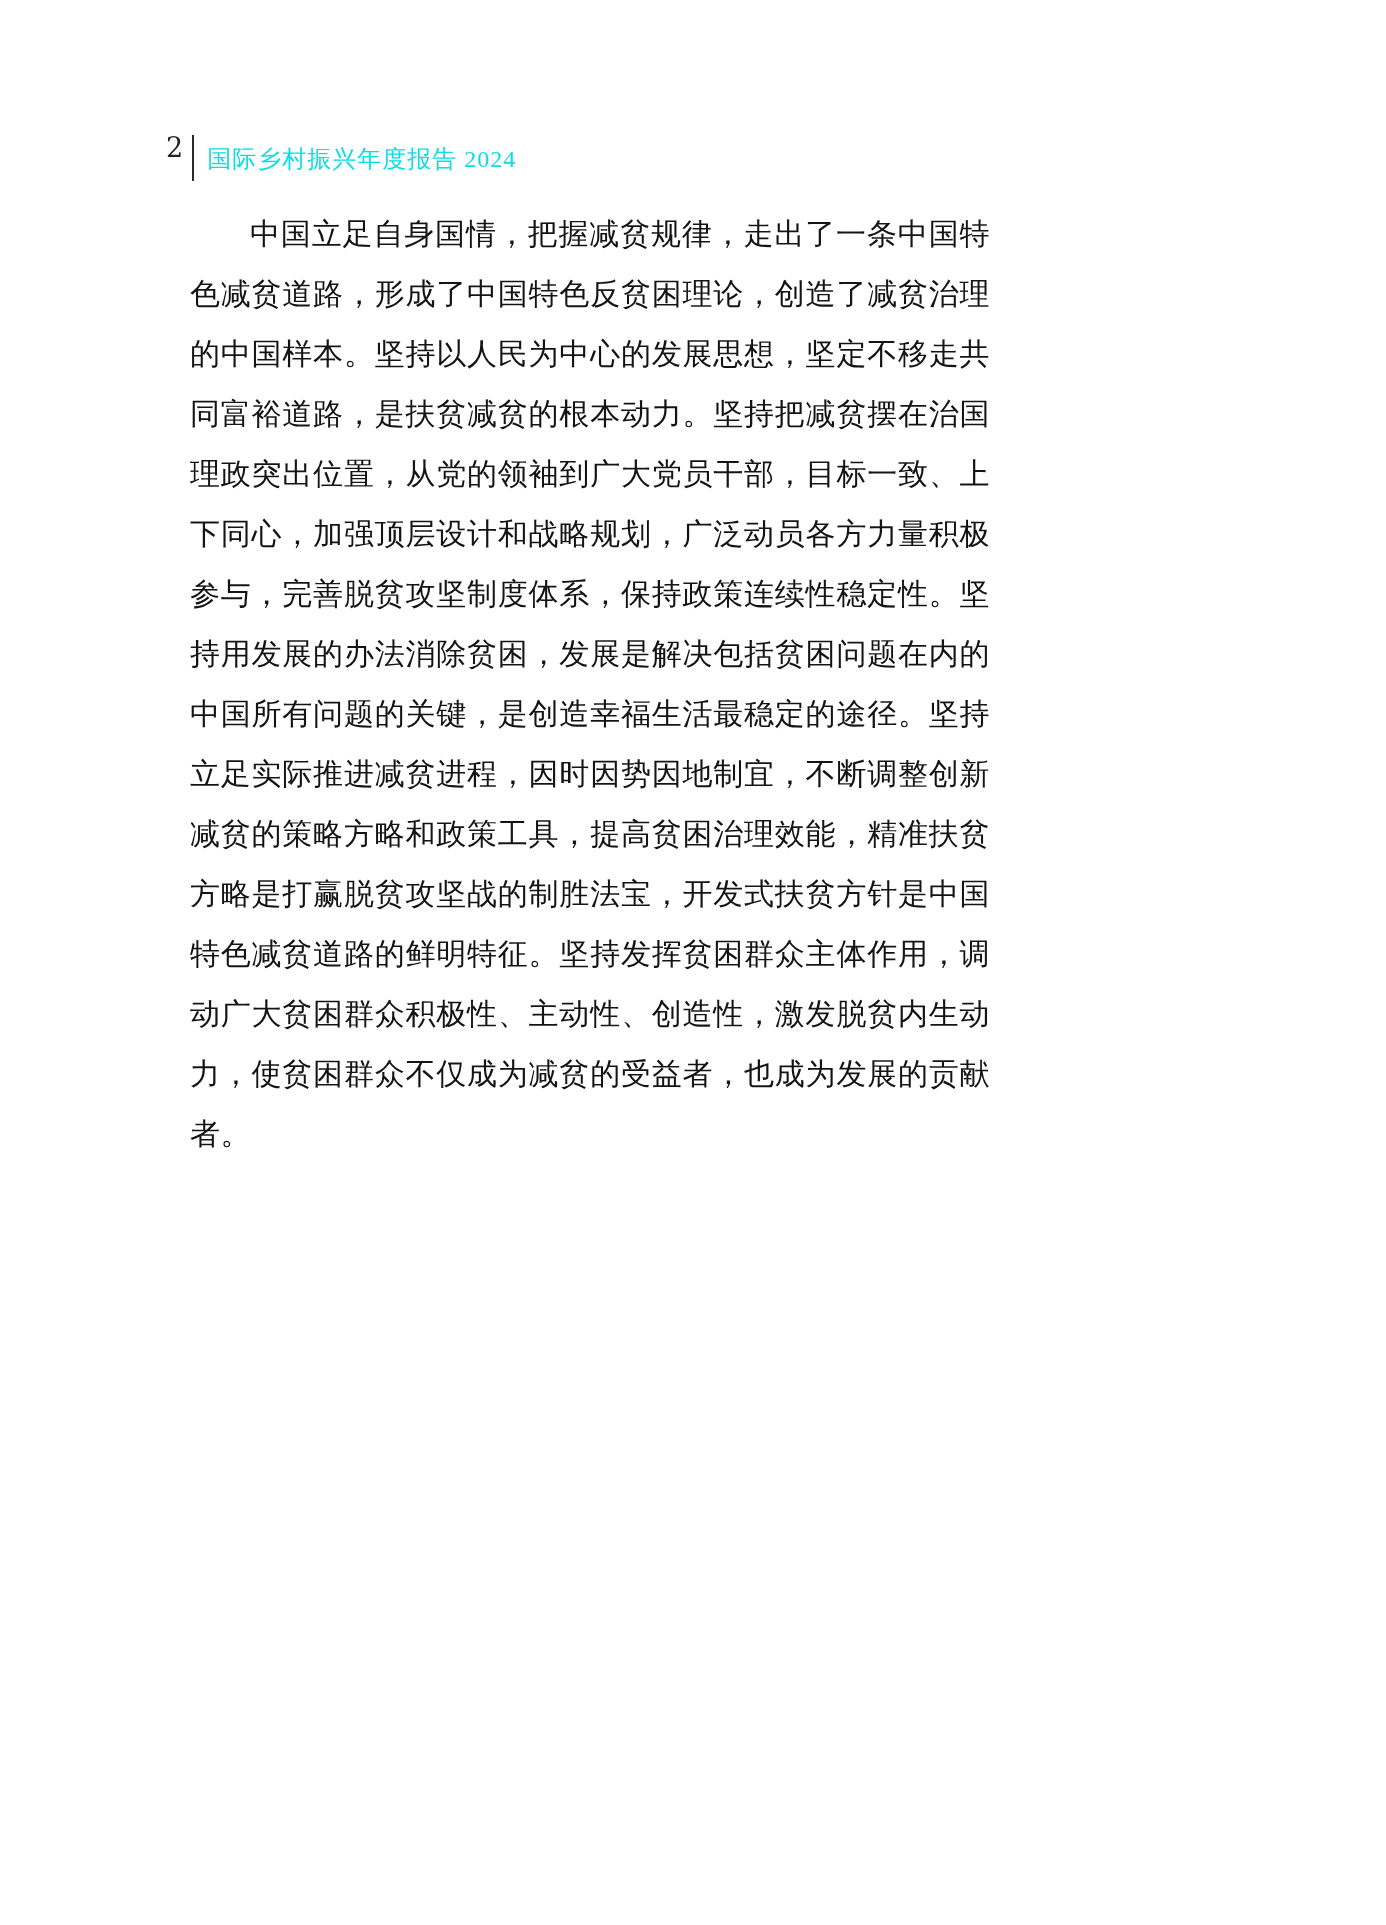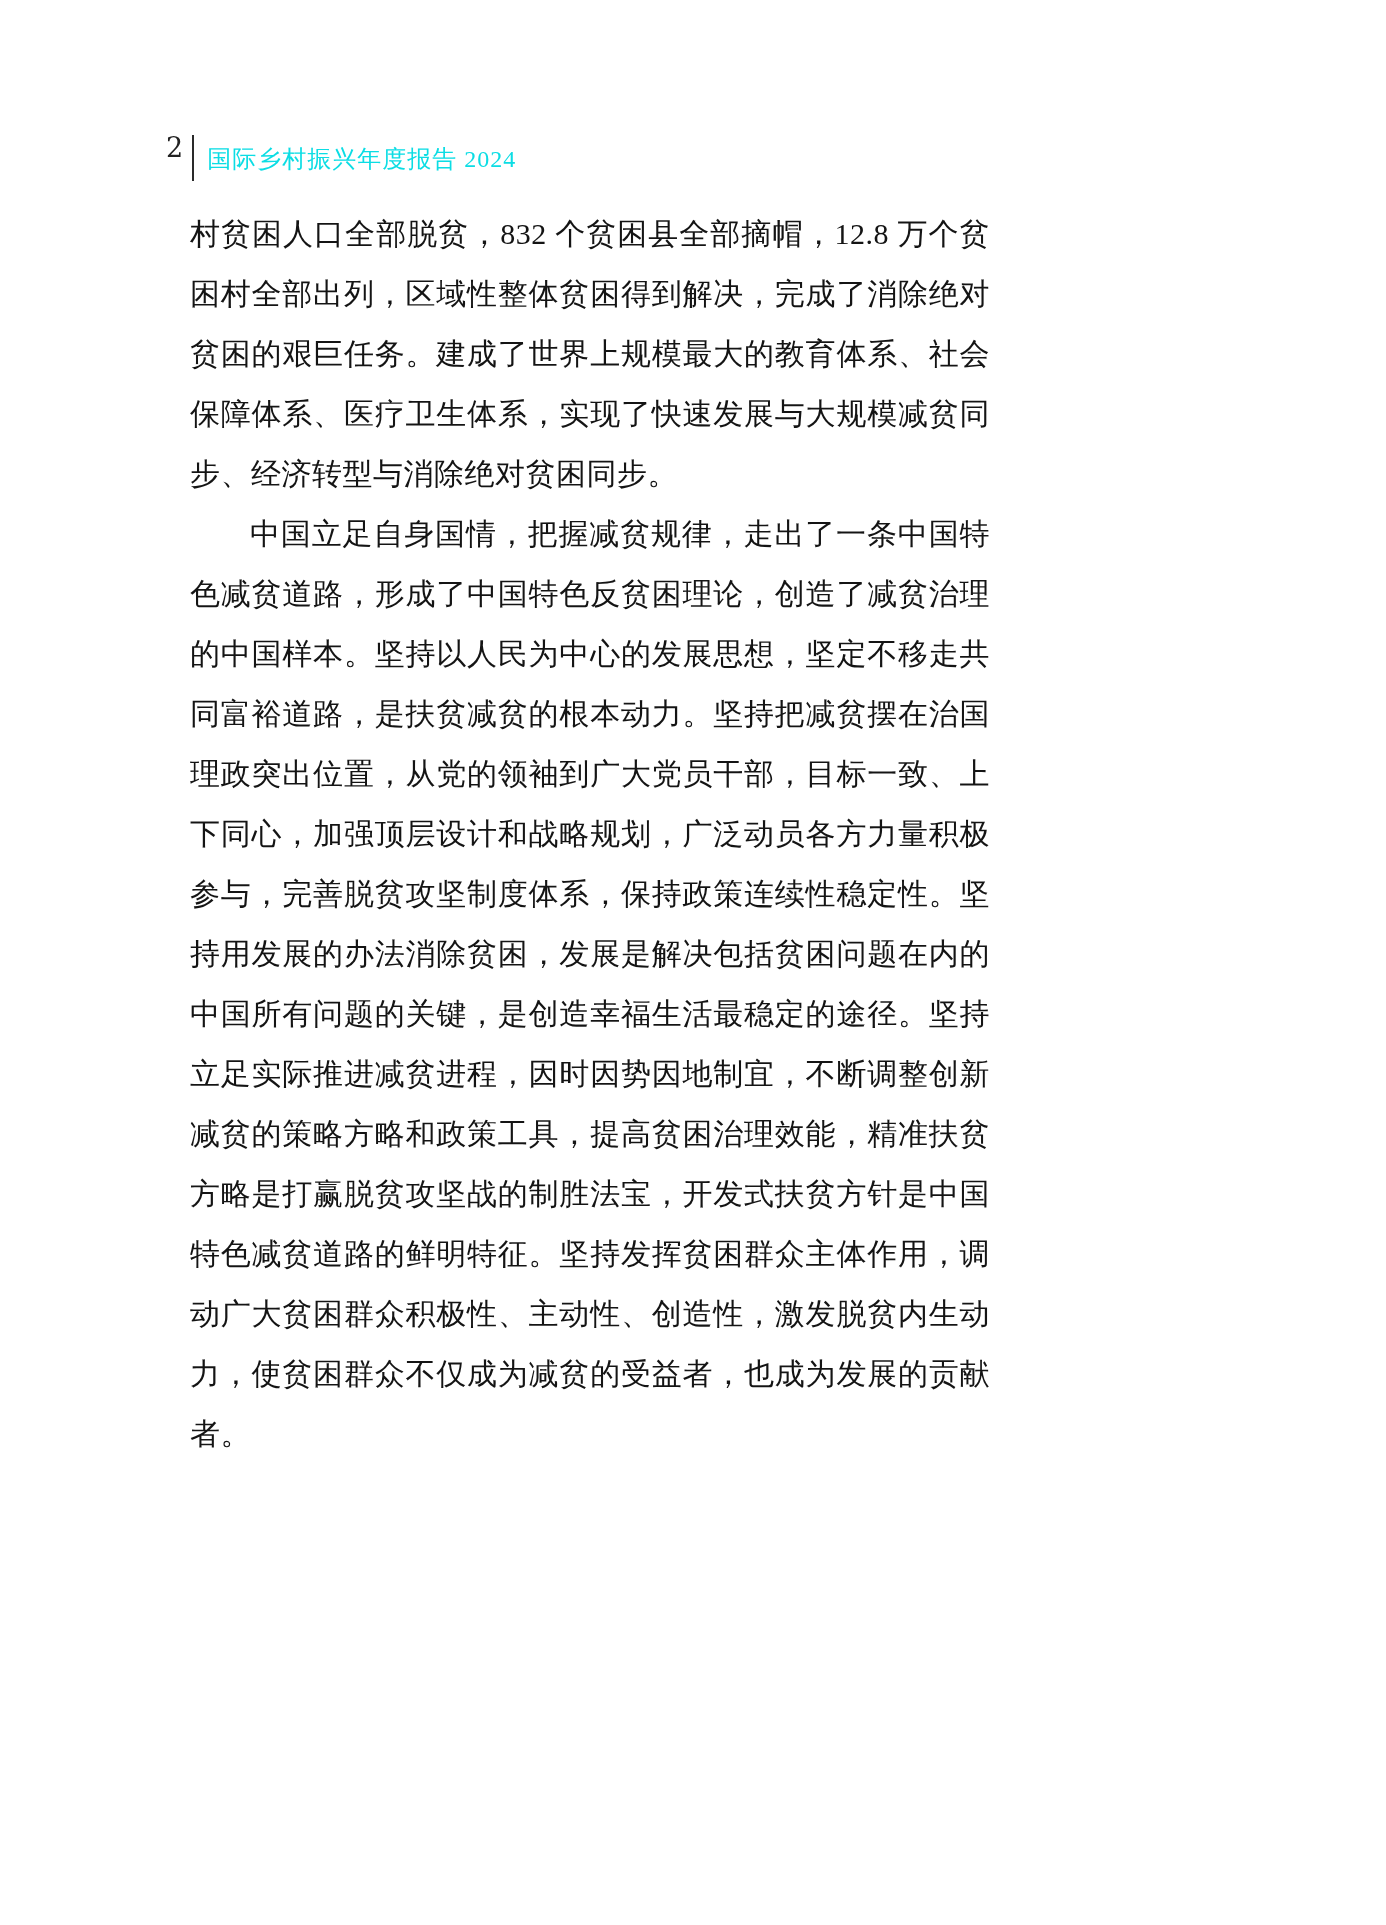--- a/index.html
+++ b/index.html
@@ -60,17 +60,16 @@
 <div class="page">
 
   <div class="running-header">
     <span class="page-number">2</span>
     <span class="header-divider"></span>
     <span class="header-title" style="color: rgb(11, 221, 228);">国际乡村振兴年度报告 2024</span>
   </div>
 
   <div class="body-text" style="color: rgb(20, 20, 20);">
 
-  <p>村贫困人口全部脱贫，832 个贫困县全部摘帽，12.8 万个贫困村全部出列，区域性整体贫困得到解决，完成了消除绝对贫困的艰巨任务。建成了世界上规模最大的教育体系、社会保障体系、医疗卫生体系，实现了快速发展与大规模减贫同步、经济转型与消除绝对贫困同步。</p>
       <p class="indent">中国立足自身国情，把握减贫规律，走出了一条中国特色减贫道路，形成了中国特色反贫困理论，创造了减贫治理的中国样本。坚持以人民为中心的发展思想，坚定不移走共同富裕道路，是扶贫减贫的根本动力。坚持把减贫摆在治国理政突出位置，从党的领袖到广大党员干部，目标一致、上下同心，加强顶层设计和战略规划，广泛动员各方力量积极参与，完善脱贫攻坚制度体系，保持政策连续性稳定性。坚持用发展的办法消除贫困，发展是解决包括贫困问题在内的中国所有问题的关键，是创造幸福生活最稳定的途径。坚持立足实际推进减贫进程，因时因势因地制宜，不断调整创新减贫的策略方略和政策工具，提高贫困治理效能，精准扶贫方略是打赢脱贫攻坚战的制胜法宝，开发式扶贫方针是中国特色减贫道路的鲜明特征。坚持发挥贫困群众主体作用，调动广大贫困群众积极性、主动性、创造性，激发脱贫内生动力，使贫困群众不仅成为减贫的受益者，也成为发展的贡献者。</p>
     </div>
 
 </div>
 
 </body></html>

